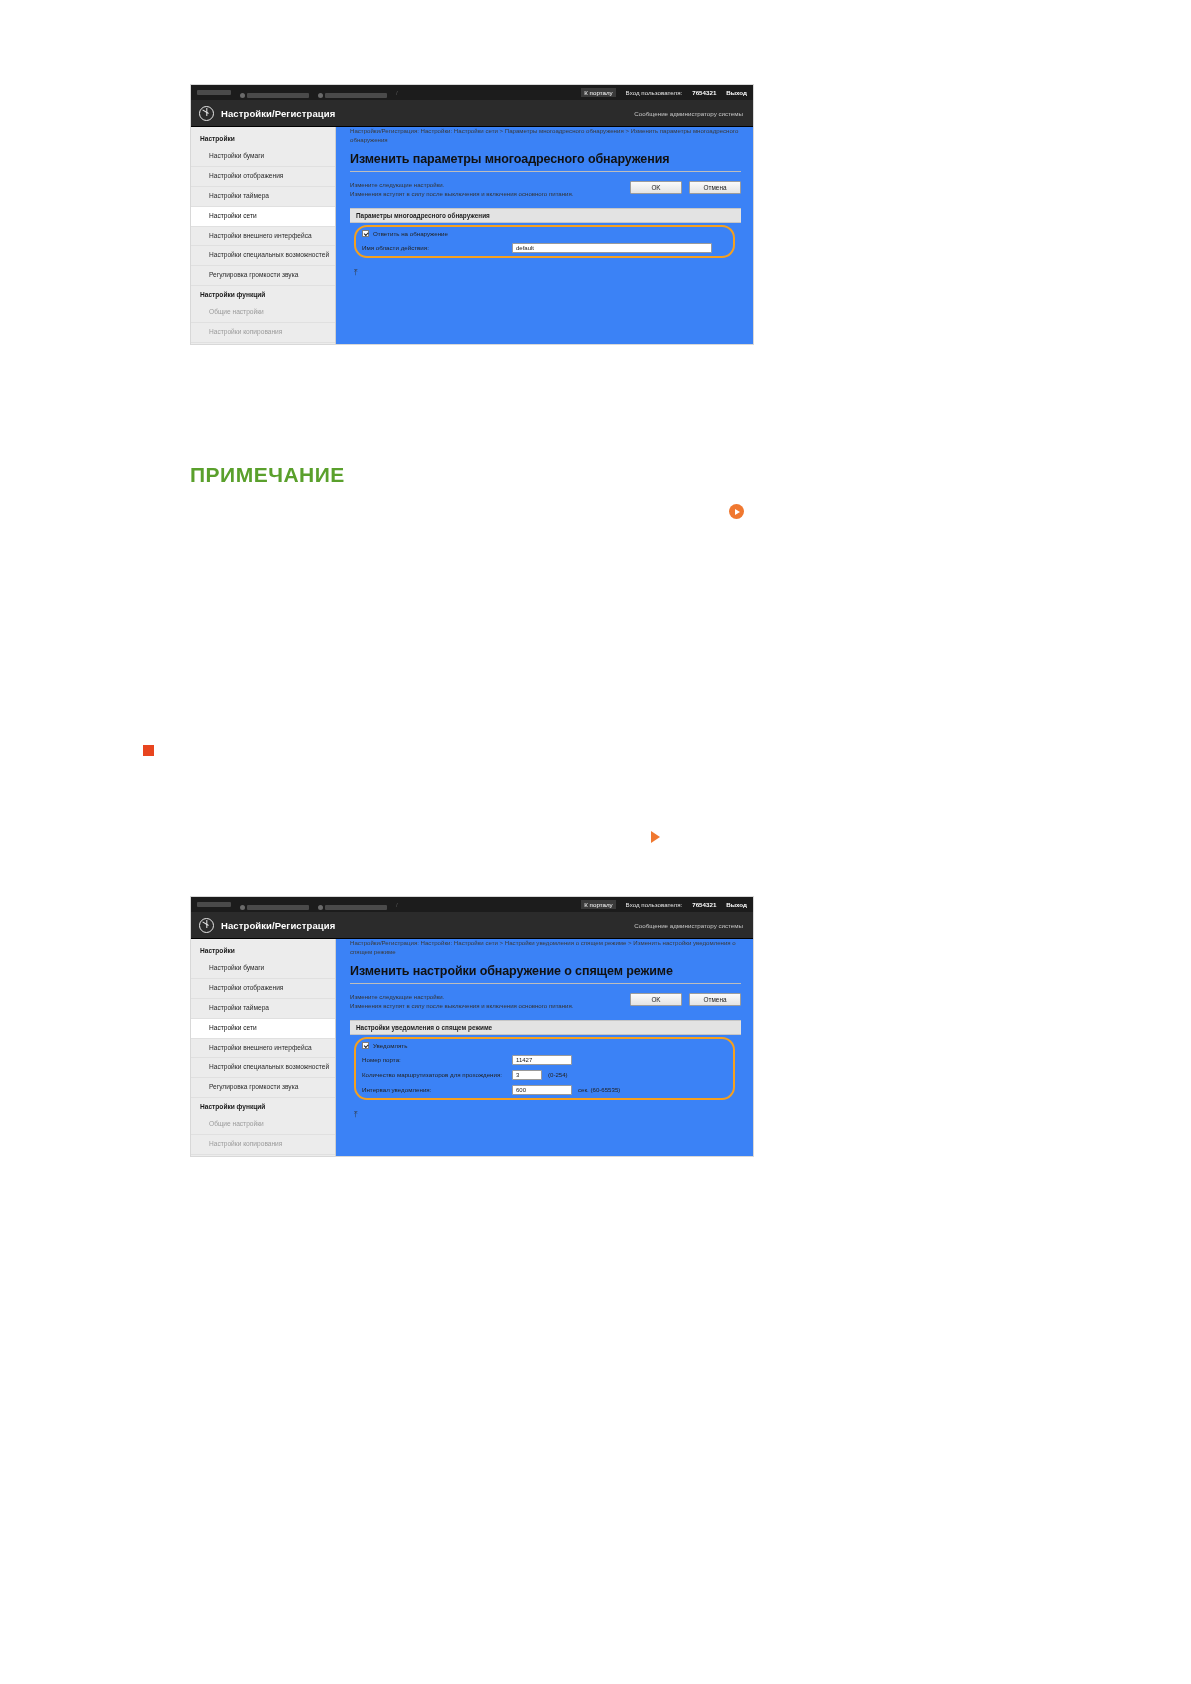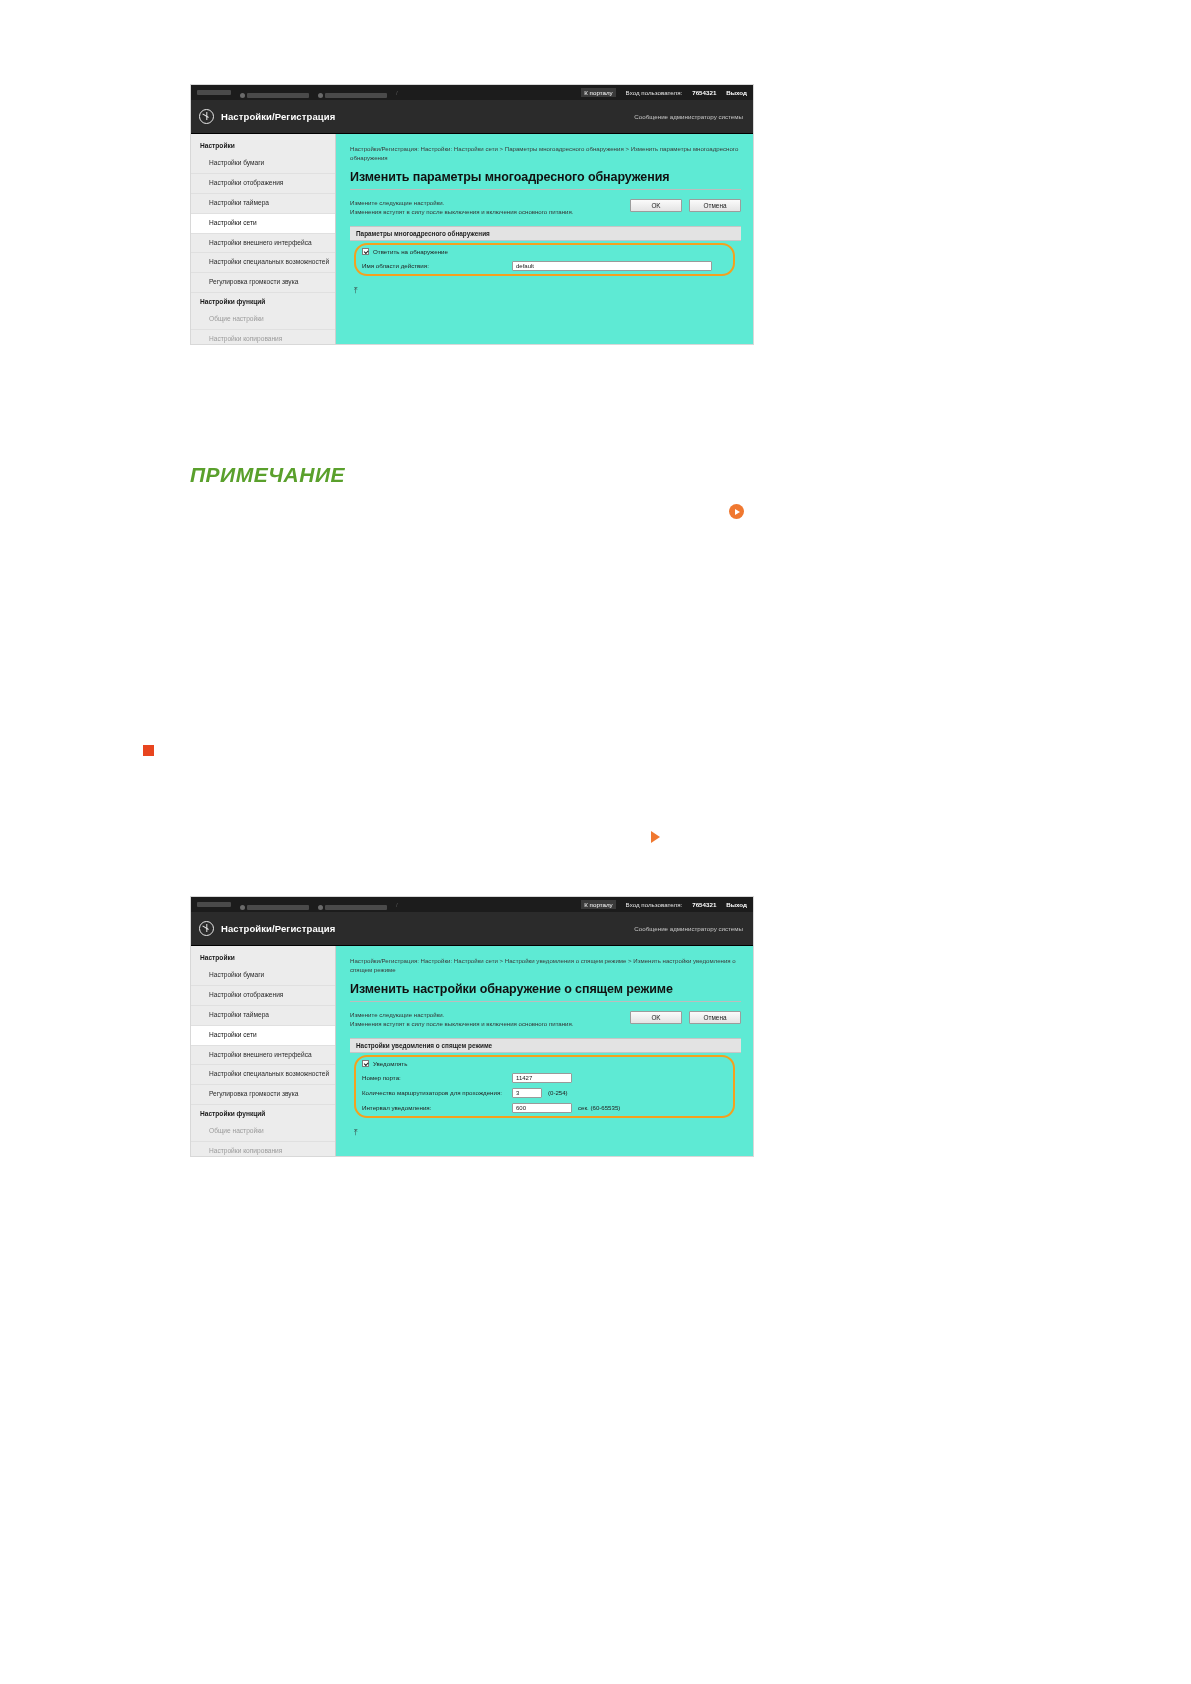--- a/index.html
+++ b/index.html
@@ -76,21 +76,21 @@
     background: #3a3a3a;
     padding: 1px 3px;
     color: #ffffff;
   }
   .util-user-val { color: #ffffff; font-weight: bold; }
   .util-logout { color: #ffffff; font-weight: bold; }
 
   
   .header-bar {
     position: relative;
-    height: 34px;
+    height: 27px;
     background: #2b2b2b;
     display: flex;
     align-items: center;
     padding: 0 8px;
     box-sizing: border-box;
     border-bottom: 1px solid #000;
   }
   .brand-mark {
     width: 13px;
     height: 13px;
@@ -162,22 +162,22 @@
     border-bottom: 1px solid #e0e0e0;
   }
   .side-item.selected {
     background: #ffffff;
     color: #111111;
   }
   .side-item.dim { color: #9b9b9b; }
 
   .content {
     flex: 1;
-    background: #5eead4;
-    padding: 11px 12px 0 14px;
+    background: #3b82f6;
+    padding: 0 12px 0 14px;
     box-sizing: border-box;
     min-width: 0;
   }
 
   .breadcrumb {
     font-size: 6.1px;
     color: #3a3a3a;
     line-height: 1.45;
     margin-bottom: 7px;
   }
@@ -318,21 +318,20 @@
     line-height: 1;
   }
 
   
   .note-head {
     position: absolute;
     left: 190px;
     top: 463px;
     font-size: 21px;
     font-weight: bold;
-    font-style: italic;
     color: #5aa02c;
     letter-spacing: 0.5px;
   }
 
   .circle-arrow {
     position: absolute;
     width: 15px;
     height: 15px;
     border-radius: 50%;
     background: #f07830;

